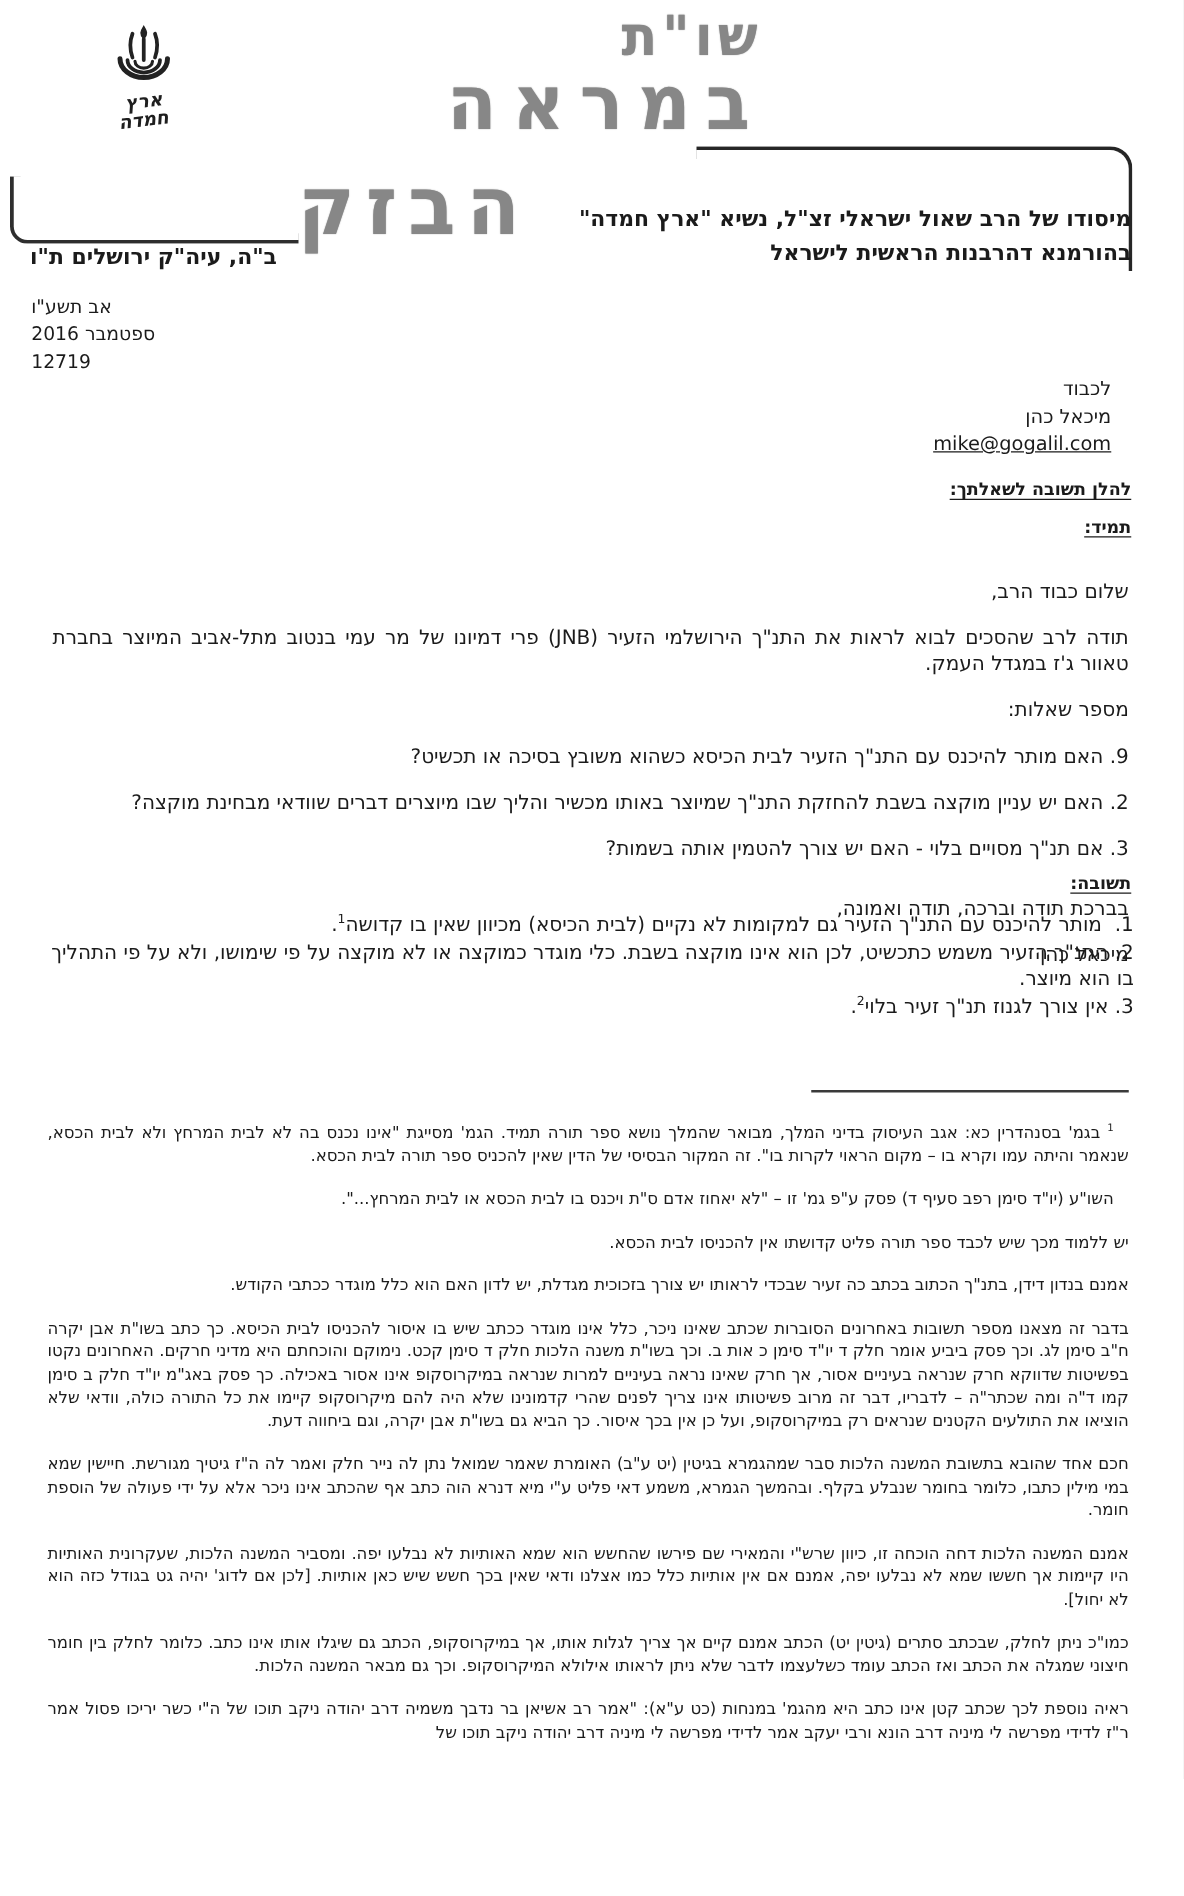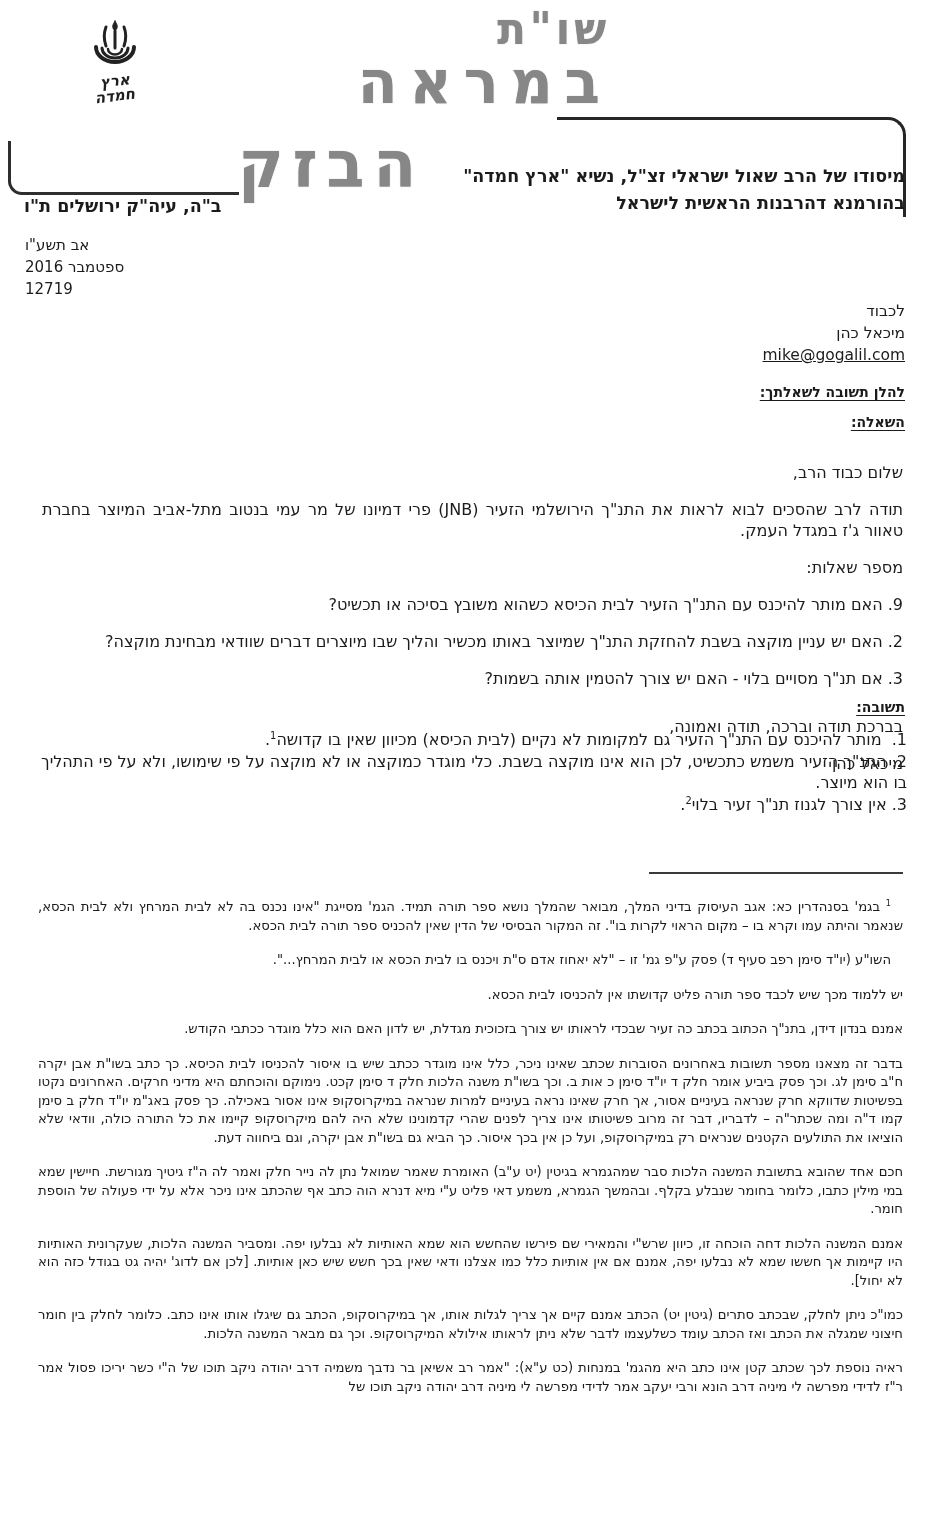--- a/index.html
+++ b/index.html
@@ -22,21 +22,21 @@
       text-shadow:0 0 1px #9a9a9a;transform:scaleY(1.05);}
     .m1{right:337px;top:4px;font-size:42px;letter-spacing:4px;}
     .m2{right:335px;top:48px;font-size:58px;letter-spacing:12px;}
     .m3{right:522px;top:128px;font-size:62px;letter-spacing:9px;}
     .header-rule{position:absolute;left:557px;top:117px;width:346px;height:97px;
       border-top:3px solid #262626;border-right:3px solid #262626;border-top-right-radius:18px;}
     .subtitle{position:absolute;right:42px;top:146px;width:540px;
       font-size:17.5px;font-weight:600;line-height:27px;margin-top:17px;}
     
     .date-block{position:absolute;left:25px;top:234px;font-size:15px;line-height:22px;text-align:left;}
-    .recipient{position:absolute;right:42px;top:300px;text-align:right;font-size:15.5px;line-height:22px;}
+    .recipient{position:absolute;right:58px;top:300px;text-align:right;font-size:15.5px;line-height:22px;}
     .recipient .lnk{text-decoration:underline;color:inherit;direction:ltr;display:inline-block;}
     .sec-head{position:absolute;right:42px;font-size:14px;font-weight:bold;
       text-decoration:underline;text-underline-offset:3px;white-space:nowrap;}
     .h-intro{top:384px;}
     .h-question{top:414px;}
     .h-answer{top:699px;}
     
     .q-body{position:absolute;right:28px;left:26px;top:446px;font-size:16px;line-height:21px;text-align:justify;}
     .q-body p{margin:16px;}
     .closing{margin-top:27px !important;}
@@ -89,21 +89,21 @@
     <div>12719</div>
   </div>
 
   <div class="recipient">
     <div>לכבוד</div>
     <div>מיכאל כהן</div>
     <div><span class="lnk">mike@gogalil.com</span></div>
   </div>
 
   <div class="sec-head h-intro">להלן תשובה לשאלתך:</div>
-  <div class="sec-head h-question">השאלה:</div>
+  <div class="sec-head h-question">תמיד:</div>
 
   <div class="q-body">
     <p>שלום כבוד הרב,</p>
     <p>תודה לרב שהסכים לבוא לראות את התנ"ך הירושלמי הזעיר (JNB) פרי דמיונו של מר עמי בנטוב מתל-אביב המיוצר בחברת טאוור ג'ז במגדל העמק.</p>
     <p>מספר שאלות:</p>
     <p>9. האם מותר להיכנס עם התנ"ך הזעיר לבית הכיסא כשהוא משובץ בסיכה או תכשיט?</p>
     <p>2. האם יש עניין מוקצה בשבת להחזקת התנ"ך שמיוצר באותו מכשיר והליך שבו מיוצרים דברים שוודאי מבחינת מוקצה?</p>
     <p>3. אם תנ"ך מסויים בלוי - האם יש צורך להטמין אותה בשמות?</p>
     <p class="closing">בברכת תודה וברכה, תודה ואמונה,</p>
     <p>מיכאל כהן</p>

